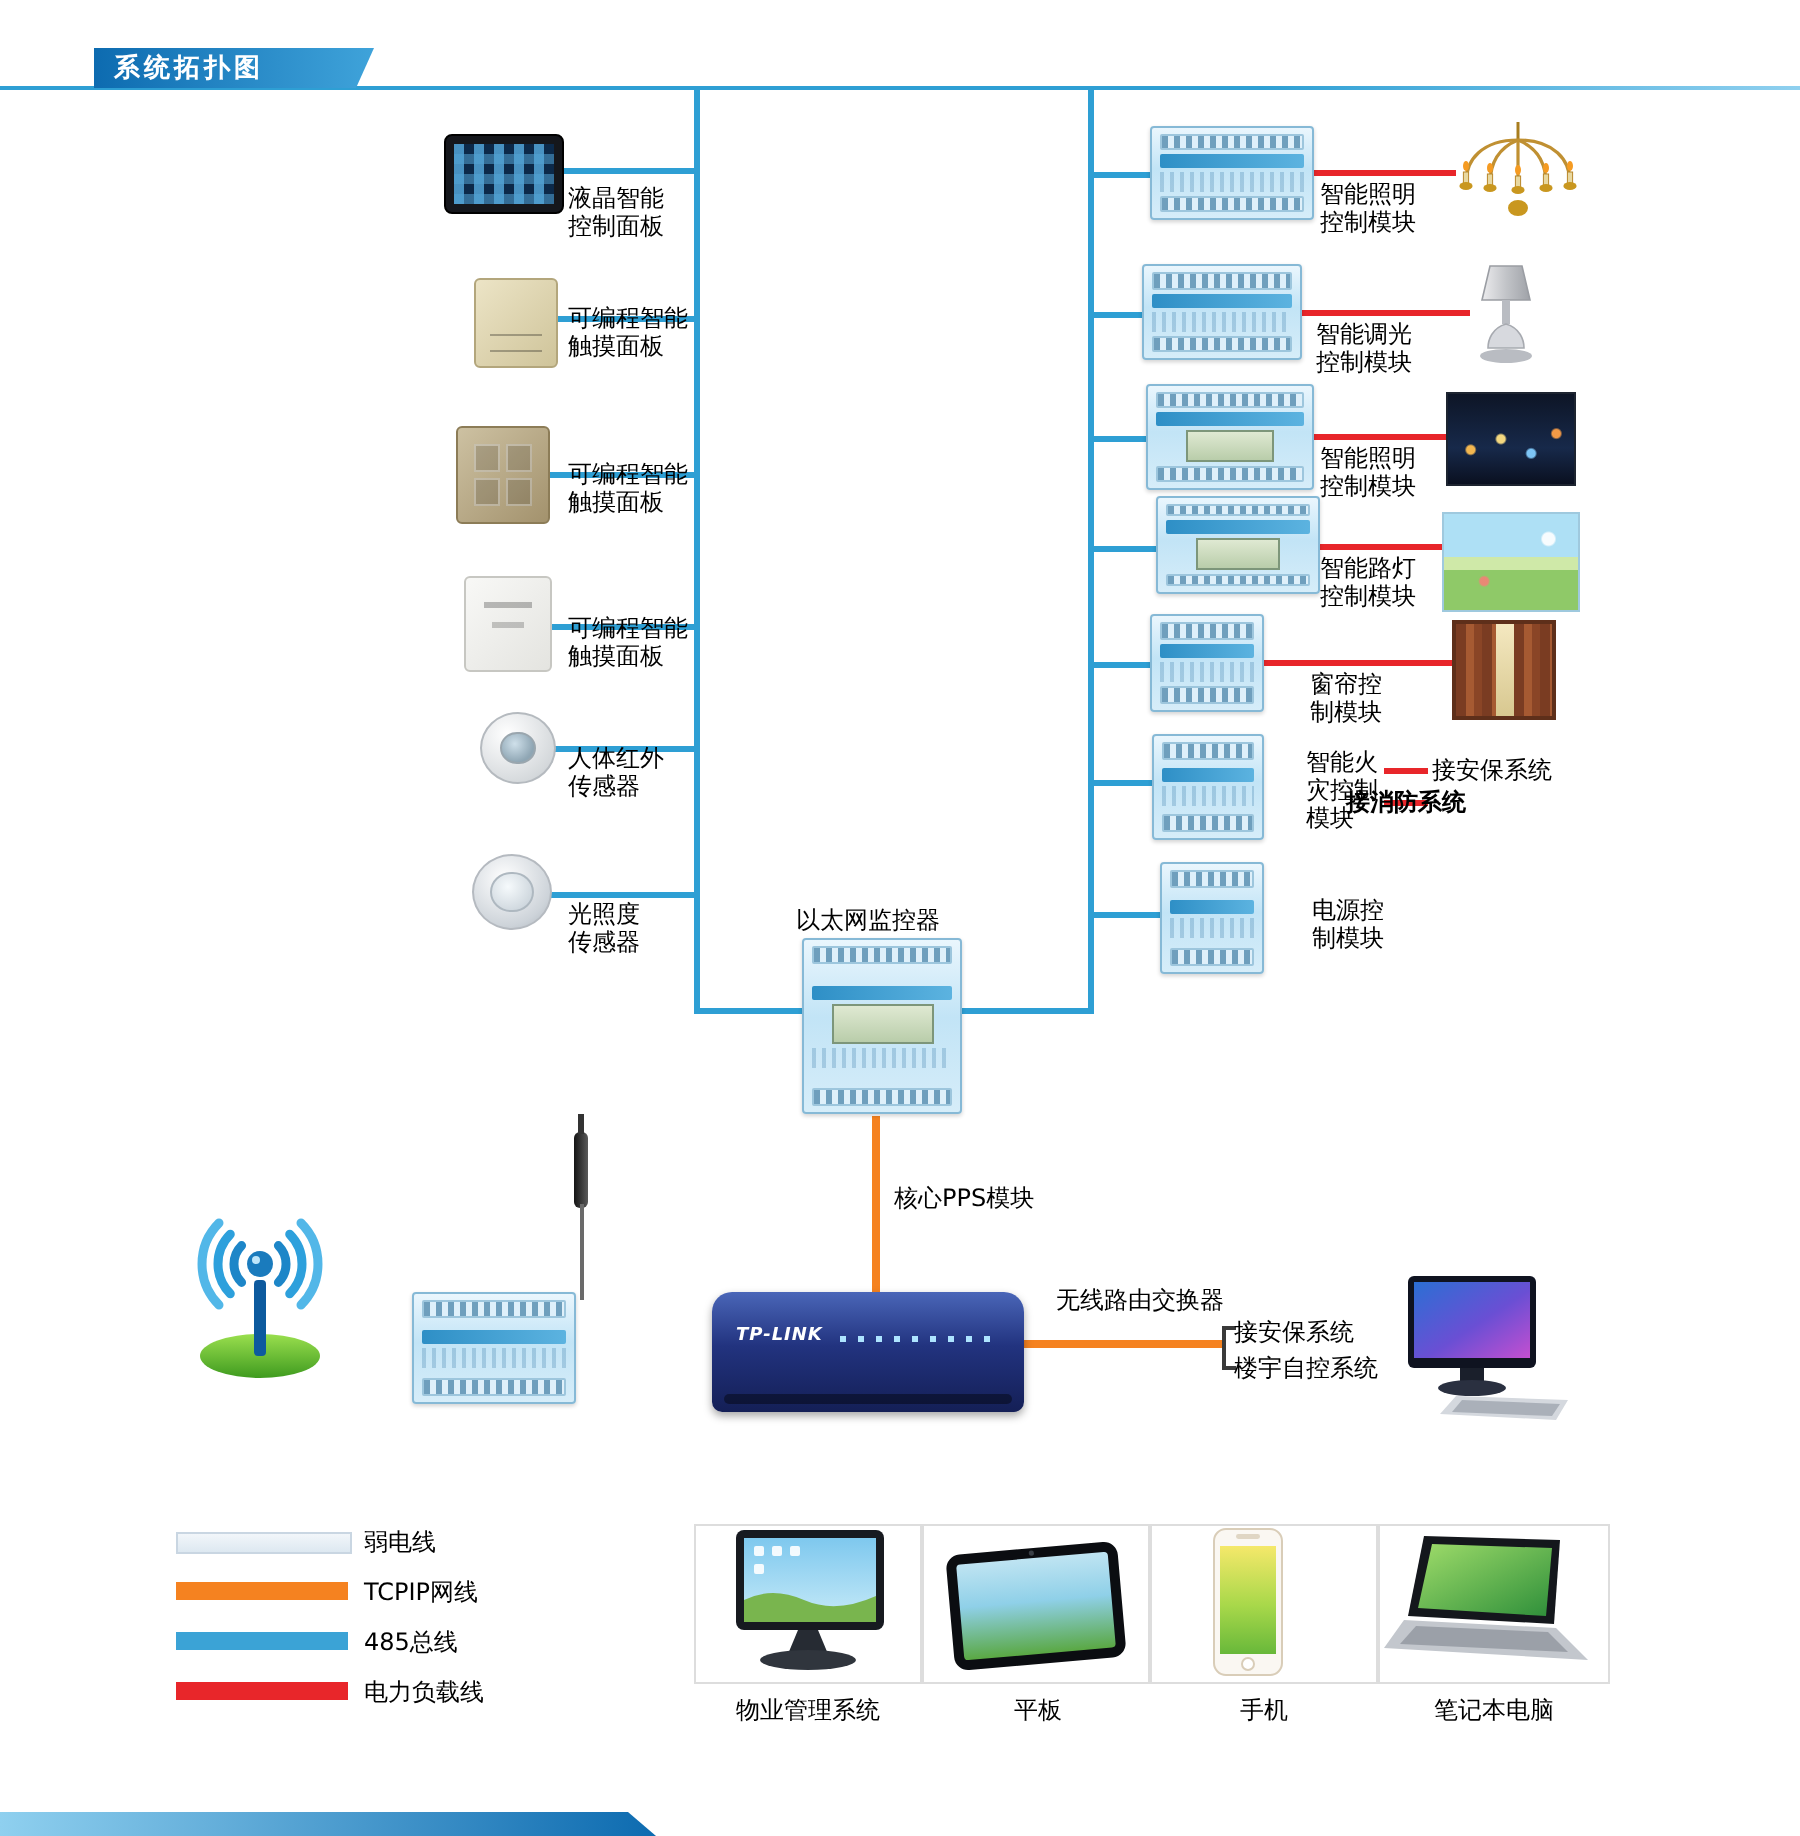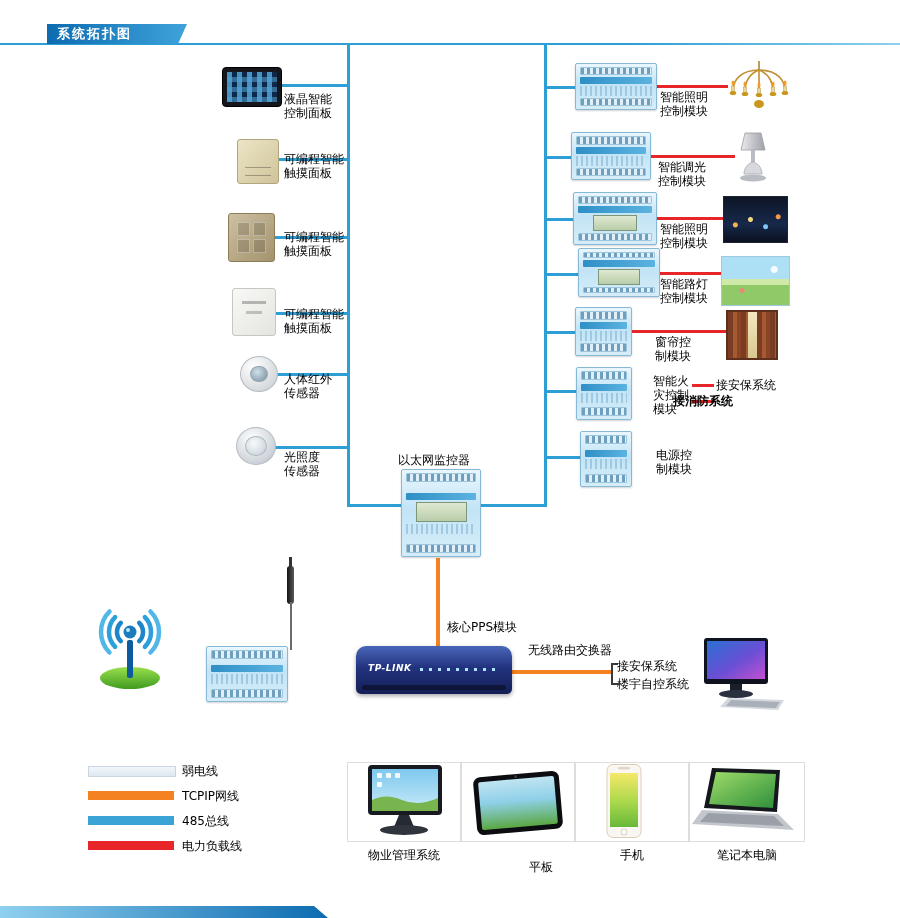--- a/index.html
+++ b/index.html
@@ -315,23 +315,23 @@
   <div class="lbl" style="left:398px;top:453px;">以太网监控器</div>
   <div class="din" style="left:401px;top:469px;width:80px;height:88px;">
     <div class="terms"></div>
     <div class="mid">
         <div class="band"></div>
         <div class="scr" style="width:70%;height:18px;"></div>
         <div class="rows"></div>
       </div>
     <div class="terms"></div>
   </div>
-  <div class="lbl" style="left:447px;top:592px;margin-top:28px;">核心PPS模块</div>
-
-  <div class="router" style="left:356px;top:646px;width:156px;height:48px;">
+  <div class="lbl" style="left:447px;top:592px;">核心PPS模块</div>
+
+  <div class="router" style="left:356px;top:646px;width:156px;height:60px;">
     <span class="brand">TP-LINK</span>
     <div class="leds"></div>
     <div class="edge"></div>
   </div>
   <div class="lbl" style="left:528px;top:643px;">无线路由交换器</div>
   <div class="lbl" style="left:617px;top:659px;">接安保系统</div>
   <div class="lbl" style="left:617px;top:677px;text-align:right;">楼宇自控系统</div>
 
   <svg class="abs" style="left:698px;top:636px;z-index:2;" width="88" height="78" viewBox="0 0 88 78">
     <defs>
@@ -454,19 +454,19 @@
           <stop offset="1" stop-color="#2e8f3a"></stop>
     </linearGradient>
       </defs>
     <polygon points="20,2 88,4 85,46 12,42" fill="#14171c"></polygon>
     <polygon points="24,6 84,8 81,42 17,38" fill="url(#lapg)"></polygon>
     <polygon points="10,44 86,48 102,64 0,58" fill="#c3c7cd"></polygon>
     <polygon points="16,47 82,50 92,60 8,56" fill="#9ba0a8"></polygon>
   </svg>
 
   <div class="cell-lbl" style="left:347px;width:114px;">物业管理系统</div>
-  <div class="cell-lbl" style="left:484px;width:114px;margin-top:12px;">平板</div>
+  <div class="cell-lbl" style="left:462px;width:114px;">平板</div>
   <div class="cell-lbl" style="left:575px;width:114px;">手机</div>
   <div class="cell-lbl" style="left:689px;width:116px;">笔记本电脑</div>
 
   <div class="bottombar"></div>
 
 </div>
 
 </body></html>

